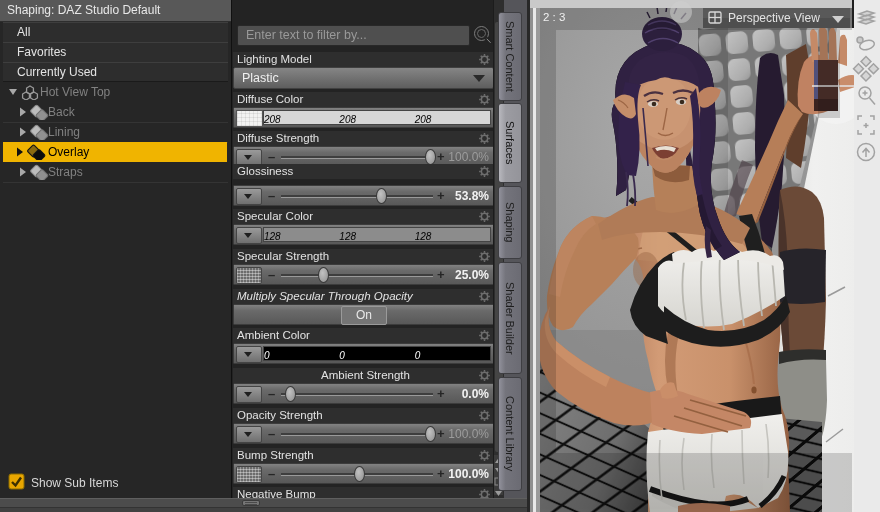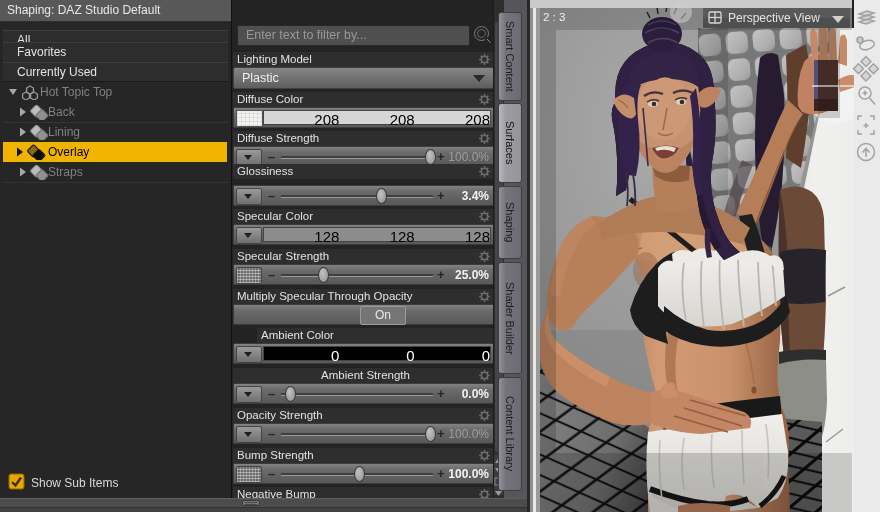--- a/index.html
+++ b/index.html
@@ -19,49 +19,49 @@
 .vbtn{position:absolute;left:2px;top:2px;width:24px;height:15px;background:linear-gradient(180deg,#9a9a9a,#6f6f6f);border:1px solid #444;border-radius:2px;}
 .vbtn:after{content:"";position:absolute;left:7px;top:5px;border-left:4px solid transparent;border-right:4px solid transparent;border-top:5px solid #1f1f1f;}
 .texbtn{position:absolute;left:2px;top:2px;width:24px;height:15px;background-color:#868686;background-image:repeating-linear-gradient(90deg,rgba(255,255,255,0.3) 0 1px,rgba(0,0,0,0) 1px 3px),repeating-linear-gradient(0deg,rgba(255,255,255,0.25) 0 1px,rgba(60,60,60,0.35) 1px 3px);border:1px solid #444;border-radius:2px;}
 .minus{position:absolute;left:34px;top:2px;color:#252525;font-size:13px;font-weight:bold;}
 .plus{position:absolute;left:203px;top:2px;color:#252525;font-size:13px;font-weight:bold;}
 .track{position:absolute;left:47px;top:9px;width:152px;height:2px;background:#3e3e3e;border-bottom:1px solid #9a9a9a;}
 .handle{position:absolute;top:2px;width:11px;height:16px;background:radial-gradient(ellipse at 40% 35%,#c2c2c2,#8e8e8e);border:1px solid #3a3a3a;border-radius:50%;box-sizing:border-box;}
 .sval{position:absolute;right:4px;top:3px;font-size:12px;color:#9c9c9c;}
 .sval.b{color:#f2f2f2;font-weight:bold;}
 .cbar{position:absolute;left:29px;top:2px;right:2px;bottom:2px;display:flex;}
-.cbar div{flex:1;text-align:right;font-size:15px;line-height:17px;}
+.cbar div{flex:1;text-align:left;font-size:10px;line-height:17px;font-style:italic;}
 
 #tabstrip{left:493px;top:0;width:34px;height:512px;background:#55555a;}
 .vtab{left:498px;width:24px;background:linear-gradient(90deg,#91919b,#74747c 30%,#6b6b73);border:1px solid #3e3e42;border-radius:3px;color:#1e1e1e;font-size:11px;box-sizing:border-box;text-align:center;}
 .vtab span{writing-mode:vertical-rl;display:inline-block;height:100%;}
 .vtab.sel{background:linear-gradient(90deg,#b8b8be,#9c9ca2 30%,#94949a);color:#141414;}
 
 #bstrip{left:0;top:498px;width:527px;height:14px;background:#4c4c4c;border-top:1px solid #5f5f5f;box-sizing:border-box;}
 #bgrip{left:242px;top:500px;width:18px;height:6px;background:#757575;border:1px solid #3a3a3a;border-radius:2px;box-sizing:border-box;}
 #bstrip2{left:0;top:507px;width:527px;height:5px;background:#414141;border-top:1px solid #333;box-sizing:border-box;}
 </style></head><body>
 <div id="app">
 
   <div id="lpanel" class="abs"></div>
   <div id="lhead" class="abs">Shaping: DAZ Studio Default</div>
-  <div class="abs lrow" style="top:30px;">All</div>
+  <div class="abs lrow" style="top:22px;">All</div>
   <div class="abs lrow" style="top:42px;">Favorites</div>
   <div class="abs lrow" style="top:62px;border-bottom:1px solid #1a1a1a;">Currently Used</div>
 
   <div class="abs trow" style="top:82px;border-bottom:none;">
     <svg class="abs" style="left:5px;top:3px;" width="36" height="15" viewBox="0 0 36 15">
       <path d="M1,4 L9,4 L5,10 Z" fill="#a8a8a8"></path>
       <g stroke="#999999" stroke-width="1.3" fill="none">
         <path d="M22,1 l3.4,2 v4 l-3.4,2 l-3.4,-2 v-4 Z"></path>
         <path d="M18,7 l3.4,2 v4 l-3.4,2 l-3.4,-2 v-4 Z"></path>
         <path d="M26,7 l3.4,2 v4 l-3.4,2 l-3.4,-2 v-4 Z"></path>
       </g>
     </svg>
-    <span class="tlabel" style="left:37px;">Hot Topic Top</span>
+    <span class="tlabel" style="left:37px;">Hot View Top</span>
   </div>
   <div class="abs trow" style="top:102px;">
     <svg class="abs" style="left:16px;top:2px;" width="30" height="16" viewBox="0 0 30 16">
       <path d="M1,3.5 L7,8 L1,12.5 Z" fill="#a8a8a8"></path>
       <rect x="13" y="2.5" width="9" height="9" rx="1.5" transform="rotate(45 17.5 7)" fill="#bdbdbd" stroke="#8a8a8a" stroke-width="1"></rect>
       <rect x="18.5" y="7" width="9" height="9" rx="1.5" transform="rotate(45 23 11.5)" fill="#909090" stroke="#6e6e6e" stroke-width="1"></rect>
     </svg>
     <span class="tlabel">Back</span>
   </div>
   <div class="abs trow" style="top:122px;">
@@ -149,21 +149,21 @@
             <path d="M7,1.2 V3 M7,11 V12.8 M1.2,7 H3 M11,7 H12.8 M2.9,2.9 L4.2,4.2 M9.8,9.8 L11.1,11.1 M11.1,2.9 L9.8,4.2 M4.2,9.8 L2.9,11.1"></path>
           </g>
           <circle cx="7" cy="7" r="1.6" fill="#2e2e2e"></circle>
         </svg></div>
       <div class="abs sect srow" style="top:185px;">
         <div class="vbtn"></div>
         <div class="minus">–</div>
         <div class="track"></div>
         <div class="handle" style="left:142px;"></div>
         <div class="plus">+</div>
-        <div class="sval b">3.4%</div>
+        <div class="sval b">53.8%</div>
       </div>
       <div class="abs sect stitle" style="top:209px;">Specular Color<svg class="gear" viewBox="0 0 14 14">
           <g stroke="#6e6e6e" stroke-width="1.6">
             <circle cx="7" cy="7" r="3.4" fill="none"></circle>
             <path d="M7,1.2 V3 M7,11 V12.8 M1.2,7 H3 M11,7 H12.8 M2.9,2.9 L4.2,4.2 M9.8,9.8 L11.1,11.1 M11.1,2.9 L9.8,4.2 M4.2,9.8 L2.9,11.1"></path>
           </g>
           <circle cx="7" cy="7" r="1.6" fill="#2e2e2e"></circle>
         </svg></div>
       <div class="abs sect srow" style="top:224px;">
         <div class="vbtn"></div>
@@ -181,31 +181,31 @@
           <circle cx="7" cy="7" r="1.6" fill="#2e2e2e"></circle>
         </svg></div>
       <div class="abs sect srow" style="top:264px;">
         <div class="texbtn"></div>
         <div class="minus">–</div>
         <div class="track"></div>
         <div class="handle" style="left:84px;"></div>
         <div class="plus">+</div>
         <div class="sval b">25.0%</div>
       </div>
-      <div class="abs sect stitle" style="top:289px;">Multiply Specular Through Opacity<svg class="gear" viewBox="0 0 14 14">
+      <div class="abs sect stitle" style="top:289px;font-style:italic;">Multiply Specular Through Opacity<svg class="gear" viewBox="0 0 14 14">
           <g stroke="#6e6e6e" stroke-width="1.6">
             <circle cx="7" cy="7" r="3.4" fill="none"></circle>
             <path d="M7,1.2 V3 M7,11 V12.8 M1.2,7 H3 M11,7 H12.8 M2.9,2.9 L4.2,4.2 M9.8,9.8 L11.1,11.1 M11.1,2.9 L9.8,4.2 M4.2,9.8 L2.9,11.1"></path>
           </g>
           <circle cx="7" cy="7" r="1.6" fill="#2e2e2e"></circle>
         </svg></div>
       <div class="abs sect srow" style="top:304px;">
-        <div style="position:absolute;left:107px;top:1px;width:44px;height:17px;background:#757575;border:1px solid #9a9a9a;border-radius:2px;color:#e8e8e8;font-size:12px;line-height:17px;text-align:center;margin-left:19px;">On</div>
-      </div>
-      <div class="abs sect stitle" style="top:328px;margin-left:24px;">Ambient Color<svg class="gear" viewBox="0 0 14 14">
+        <div style="position:absolute;left:107px;top:1px;width:44px;height:17px;background:#757575;border:1px solid #9a9a9a;border-radius:2px;color:#e8e8e8;font-size:12px;line-height:17px;text-align:center;">On</div>
+      </div>
+      <div class="abs sect stitle" style="top:328px;">Ambient Color<svg class="gear" viewBox="0 0 14 14">
           <g stroke="#6e6e6e" stroke-width="1.6">
             <circle cx="7" cy="7" r="3.4" fill="none"></circle>
             <path d="M7,1.2 V3 M7,11 V12.8 M1.2,7 H3 M11,7 H12.8 M2.9,2.9 L4.2,4.2 M9.8,9.8 L11.1,11.1 M11.1,2.9 L9.8,4.2 M4.2,9.8 L2.9,11.1"></path>
           </g>
           <circle cx="7" cy="7" r="1.6" fill="#2e2e2e"></circle>
         </svg></div>
       <div class="abs sect srow" style="top:343px;">
         <div class="vbtn"></div>
         <div class="cbar" style="background:#000;color:#fff;border:1px solid #444;">
           <div>0</div>

